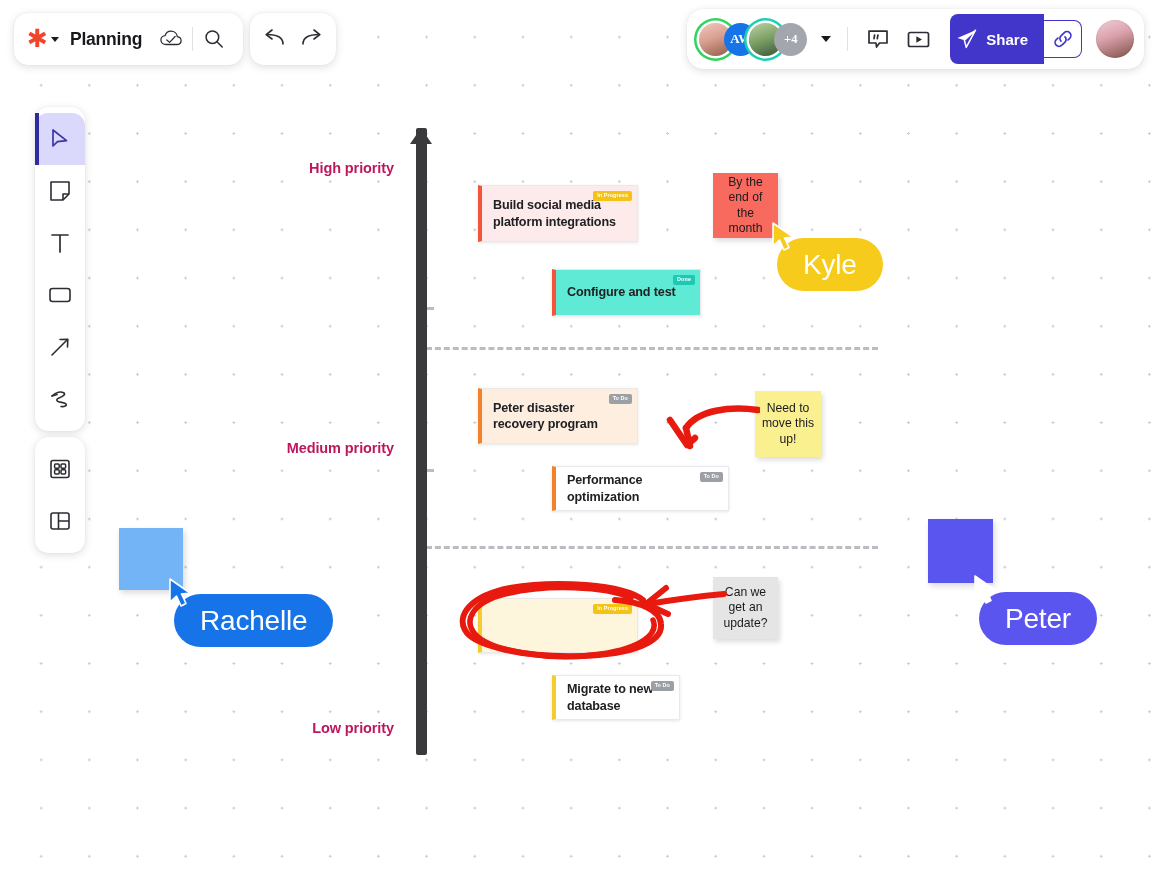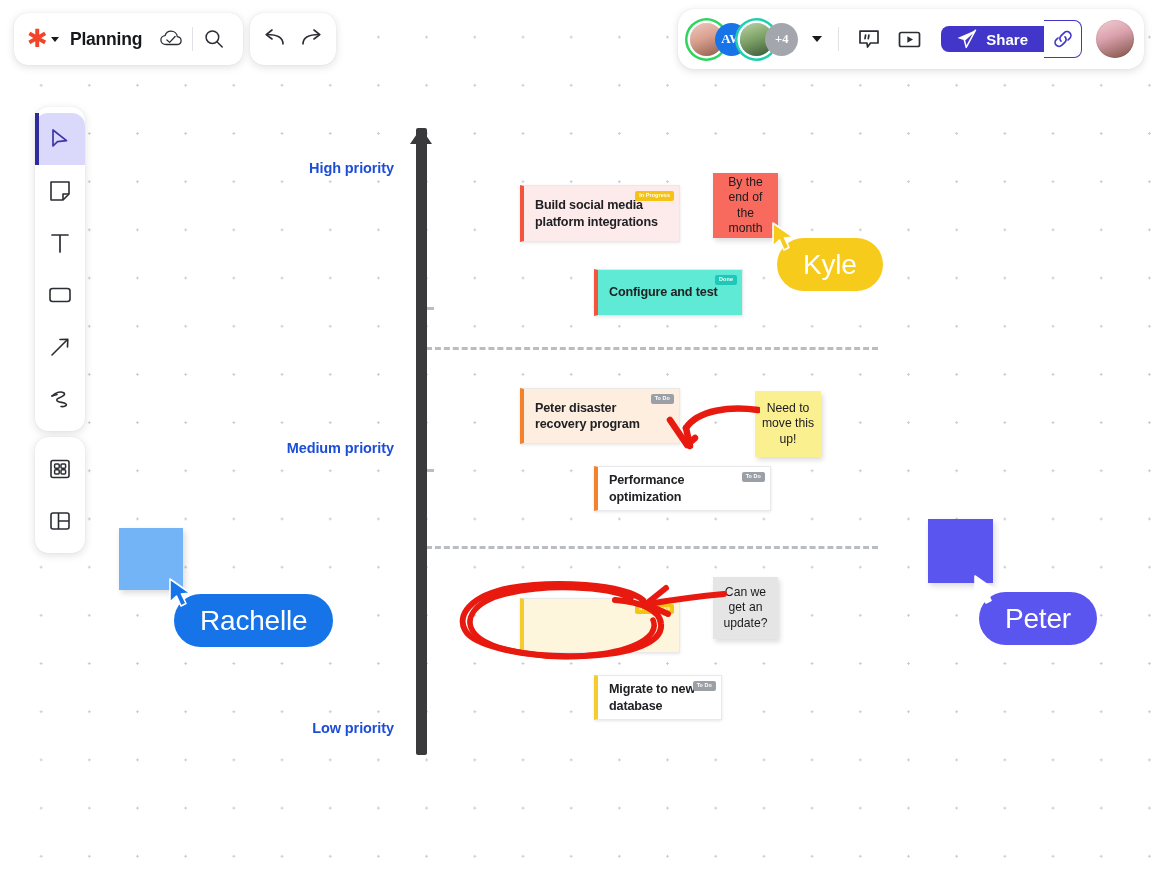--- a/index.html
+++ b/index.html
@@ -74,22 +74,22 @@
   .av.p1 { background: linear-gradient(160deg,#f0c9c0 0%,#d9a090 45%,#8e5b47 100%); --ring:#2fd45e; }
   .av.p2 { background: #1774e8; }
   .av.p3 { background: linear-gradient(160deg,#bcd3a6 0%,#7a9e63 50%,#37523a 100%); --ring:#1ecfae; }
   .av.more { background: #a3a7ad; font-size: 12.5px; }
   .stack-caret {
     width: 0; height: 0; margin-left: 14px;
     border-left: 5.5px solid transparent; border-right: 5.5px solid transparent;
     border-top: 6.5px solid #17181c; cursor: pointer;
   }
   #share-btn {
-    background: #4136c9; color: #fff; height: 26px; border-radius: 8px 0 0 8px;
-    display: flex; align-items: center; gap: 9px; padding: 0 16px 0 15px;
+    background: #4136c9; color: #fff; height: 50px; border-radius: 8px 0 0 8px;
+    display: flex; align-items: center; gap: 9px; padding: 0 16px 0 6px;
     font-size: 15px; font-weight: 700; cursor: pointer; white-space: nowrap;
   }
   #link-btn {
     width: 38px; height: 38px; border: 1.6px solid #4136c9; border-left: none;
     border-radius: 0 8px 8px 0; background: #fff;
     display: flex; align-items: center; justify-content: center; cursor: pointer;
   }
   #me-avatar {
     width: 38px; height: 38px; border-radius: 50%; margin-left: 14px; flex: none;
     background: linear-gradient(160deg,#f3cfd5 0%,#dba2ae 42%,#7d4f43 100%);
@@ -129,31 +129,31 @@
   .axis-tick {
     position: absolute; left: 427px; width: 7px; height: 3px; background: #b6c0c0; z-index: 2;
   }
 
   .divider {
     position: absolute; left: 426px; width: 452px; height: 0;
     border-top: 3px dashed #b9bcc1;
   }
 
   .prio-label {
-    position: absolute; font-size: 14.5px; font-weight: 700; color: #1d4ed8;
+    position: absolute; font-size: 14.5px; font-weight: 700; color: #be185d;
     letter-spacing: -.1px; white-space: nowrap; text-align: right;
   }
 
   
   .card {
     position: absolute; background: #fff; border: 1px solid #e9e9ec;
     border-left-width: 4px; border-left-style: solid;
     box-shadow: 0 1px 3px rgba(0,0,0,.10);
     padding: 11px 13px 11px 11px;
-    display: flex; align-items: center; margin-left: 42px;
+    display: flex; align-items: center;
   }
   .card-title {
     font-size: 12.6px; font-weight: 700; color: #202124;
     line-height: 1.28; letter-spacing: -.15px;
   }
   .badge {
     position: absolute; top: 5px; right: 5px;
     font-size: 5.4px; font-weight: 700; color: #fff;
     padding: 2.3px 4px; border-radius: 2px; letter-spacing: .1px;
     white-space: nowrap; line-height: 1;

